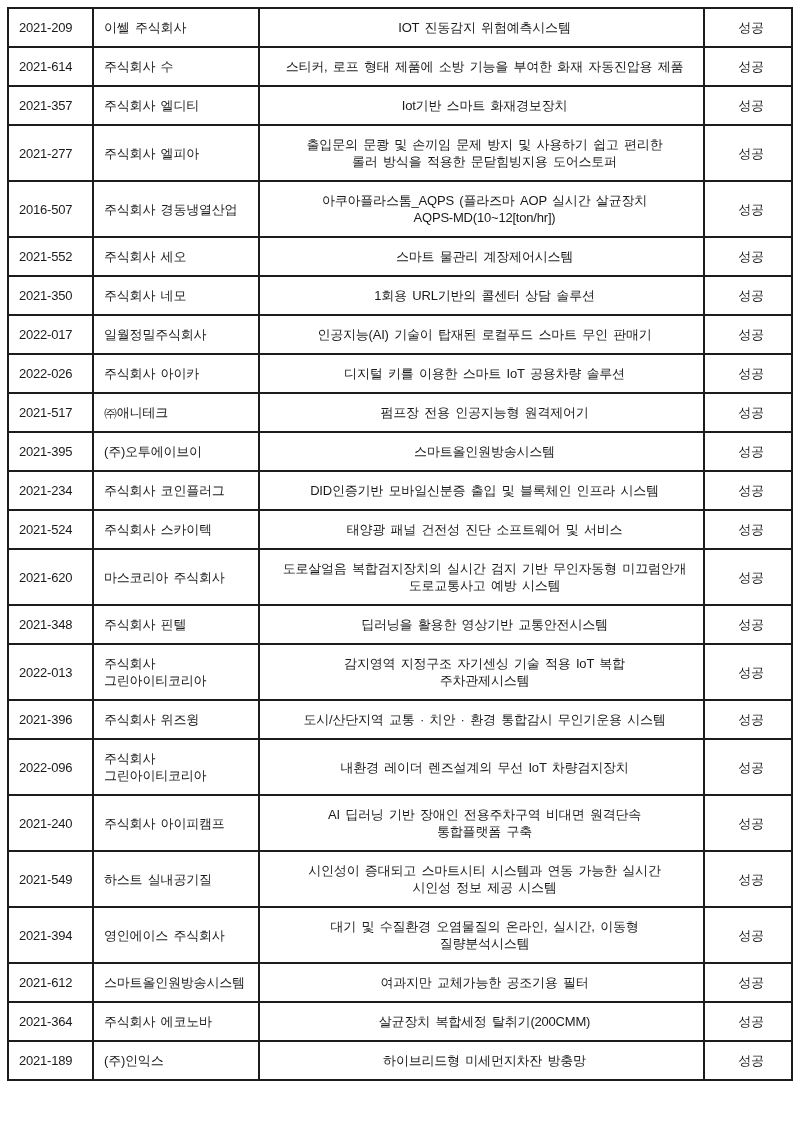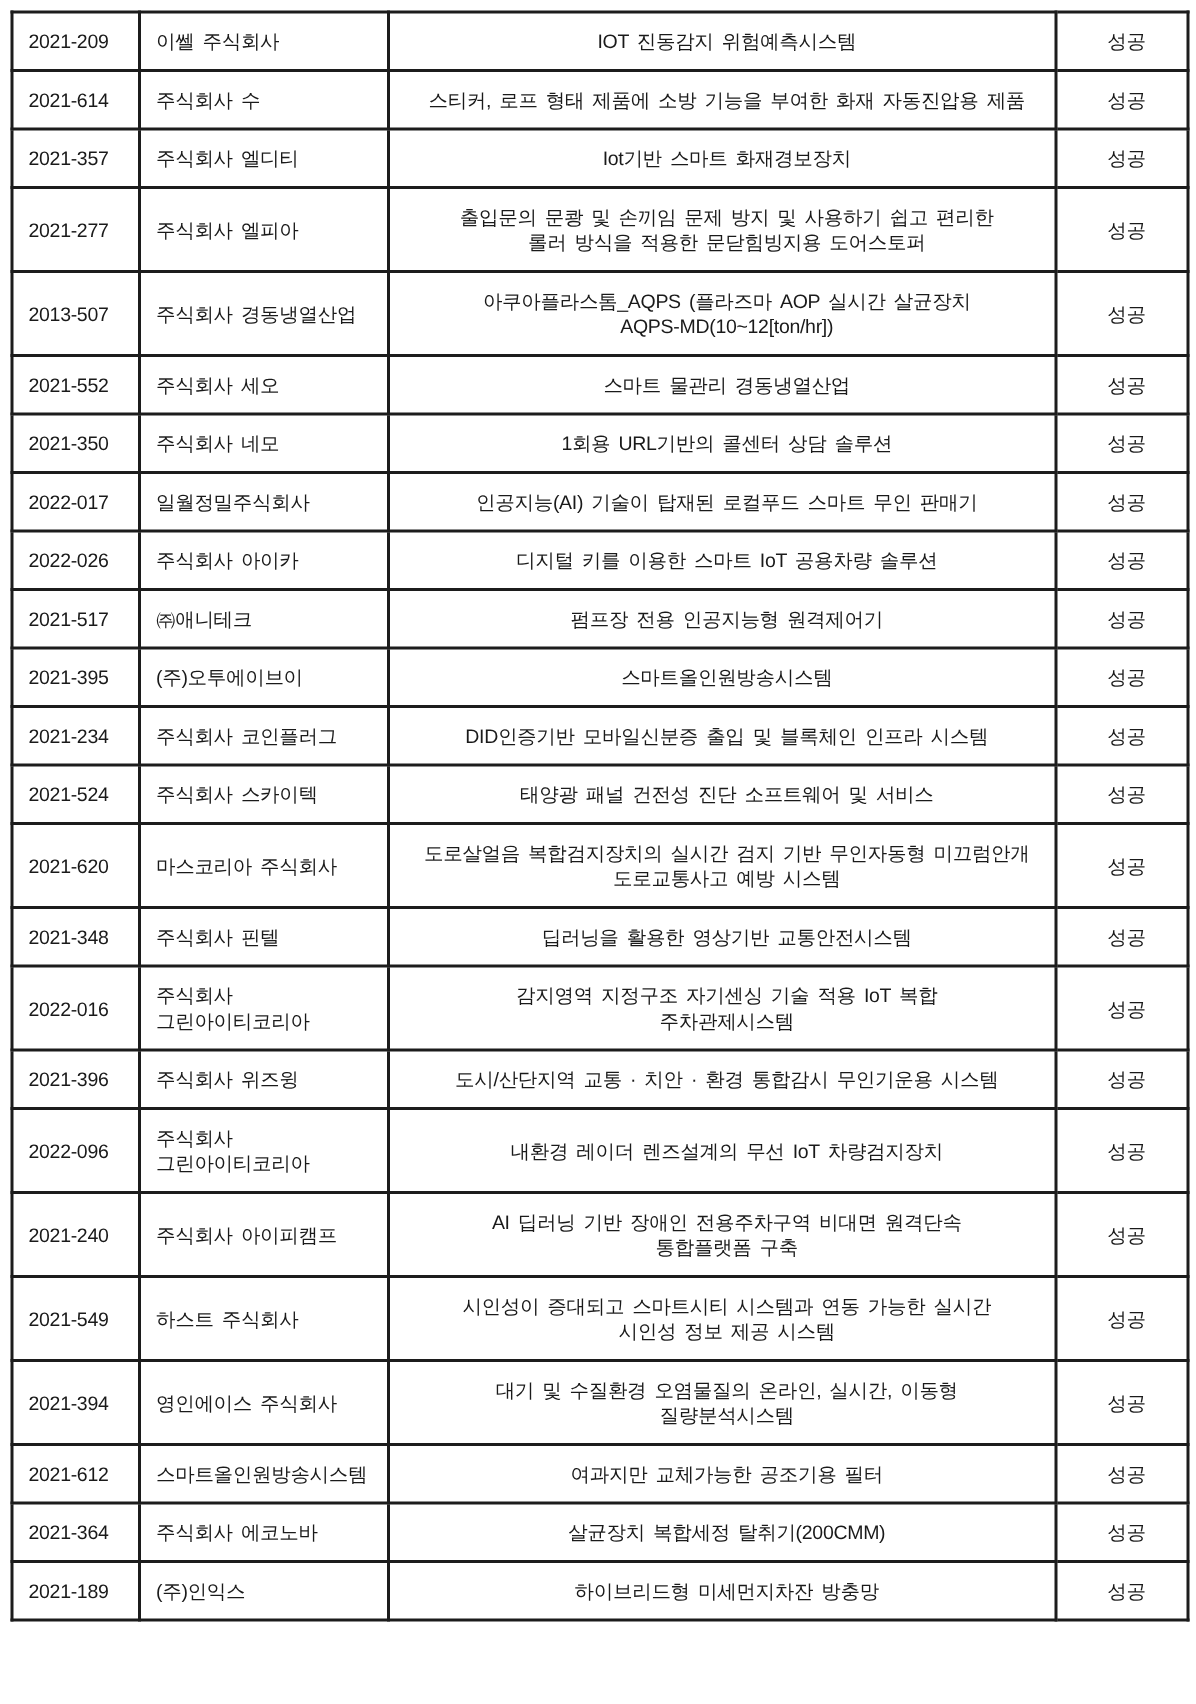--- a/index.html
+++ b/index.html
@@ -67,31 +67,31 @@
 
   <tr>
     <td class="col-id">2021-277</td>
     <td class="col-company">주식회사 엘피아</td>
     <td class="col-desc">출입문의 문쾅 및 손끼임 문제 방지 및 사용하기 쉽고 편리한
 롤러 방식을 적용한 문닫힘빙지용 도어스토퍼</td>
     <td class="col-status">성공</td>
   </tr>
 
   <tr>
-    <td class="col-id">2013-507</td>
+    <td class="col-id">2016-507</td>
     <td class="col-company">주식회사 경동냉열산업</td>
     <td class="col-desc">아쿠아플라스톰_AQPS (플라즈마 AOP 실시간 살균장치
 AQPS-MD(10~12[ton/hr])</td>
     <td class="col-status">성공</td>
   </tr>
 
   <tr>
     <td class="col-id">2021-552</td>
     <td class="col-company">주식회사 세오</td>
-    <td class="col-desc">스마트 물관리 경동냉열산업</td>
+    <td class="col-desc">스마트 물관리 계장제어시스템</td>
     <td class="col-status">성공</td>
   </tr>
 
   <tr>
     <td class="col-id">2021-350</td>
     <td class="col-company">주식회사 네모</td>
     <td class="col-desc">1회용 URL기반의 콜센터 상담 솔루션</td>
     <td class="col-status">성공</td>
   </tr>
 
@@ -146,21 +146,21 @@
   </tr>
 
   <tr>
     <td class="col-id">2021-348</td>
     <td class="col-company">주식회사 핀텔</td>
     <td class="col-desc">딥러닝을 활용한 영상기반 교통안전시스템</td>
     <td class="col-status">성공</td>
   </tr>
 
   <tr>
-    <td class="col-id">2022-016</td>
+    <td class="col-id">2022-013</td>
     <td class="col-company">주식회사
 그린아이티코리아</td>
     <td class="col-desc">감지영역 지정구조 자기센싱 기술 적용 IoT 복합
 주차관제시스템</td>
     <td class="col-status">성공</td>
   </tr>
 
   <tr>
     <td class="col-id">2021-396</td>
     <td class="col-company">주식회사 위즈윙</td>
@@ -179,21 +179,21 @@
   <tr>
     <td class="col-id">2021-240</td>
     <td class="col-company">주식회사 아이피캠프</td>
     <td class="col-desc">AI 딥러닝 기반 장애인 전용주차구역 비대면 원격단속
 통합플랫폼 구축</td>
     <td class="col-status">성공</td>
   </tr>
 
   <tr>
     <td class="col-id">2021-549</td>
-    <td class="col-company">하스트 주식회사</td>
+    <td class="col-company">하스트 실내공기질</td>
     <td class="col-desc">시인성이 증대되고 스마트시티 시스템과 연동 가능한 실시간
 시인성 정보 제공 시스템</td>
     <td class="col-status">성공</td>
   </tr>
 
   <tr>
     <td class="col-id">2021-394</td>
     <td class="col-company">영인에이스 주식회사</td>
     <td class="col-desc">대기 및 수질환경 오염물질의 온라인, 실시간, 이동형
 질량분석시스템</td>

